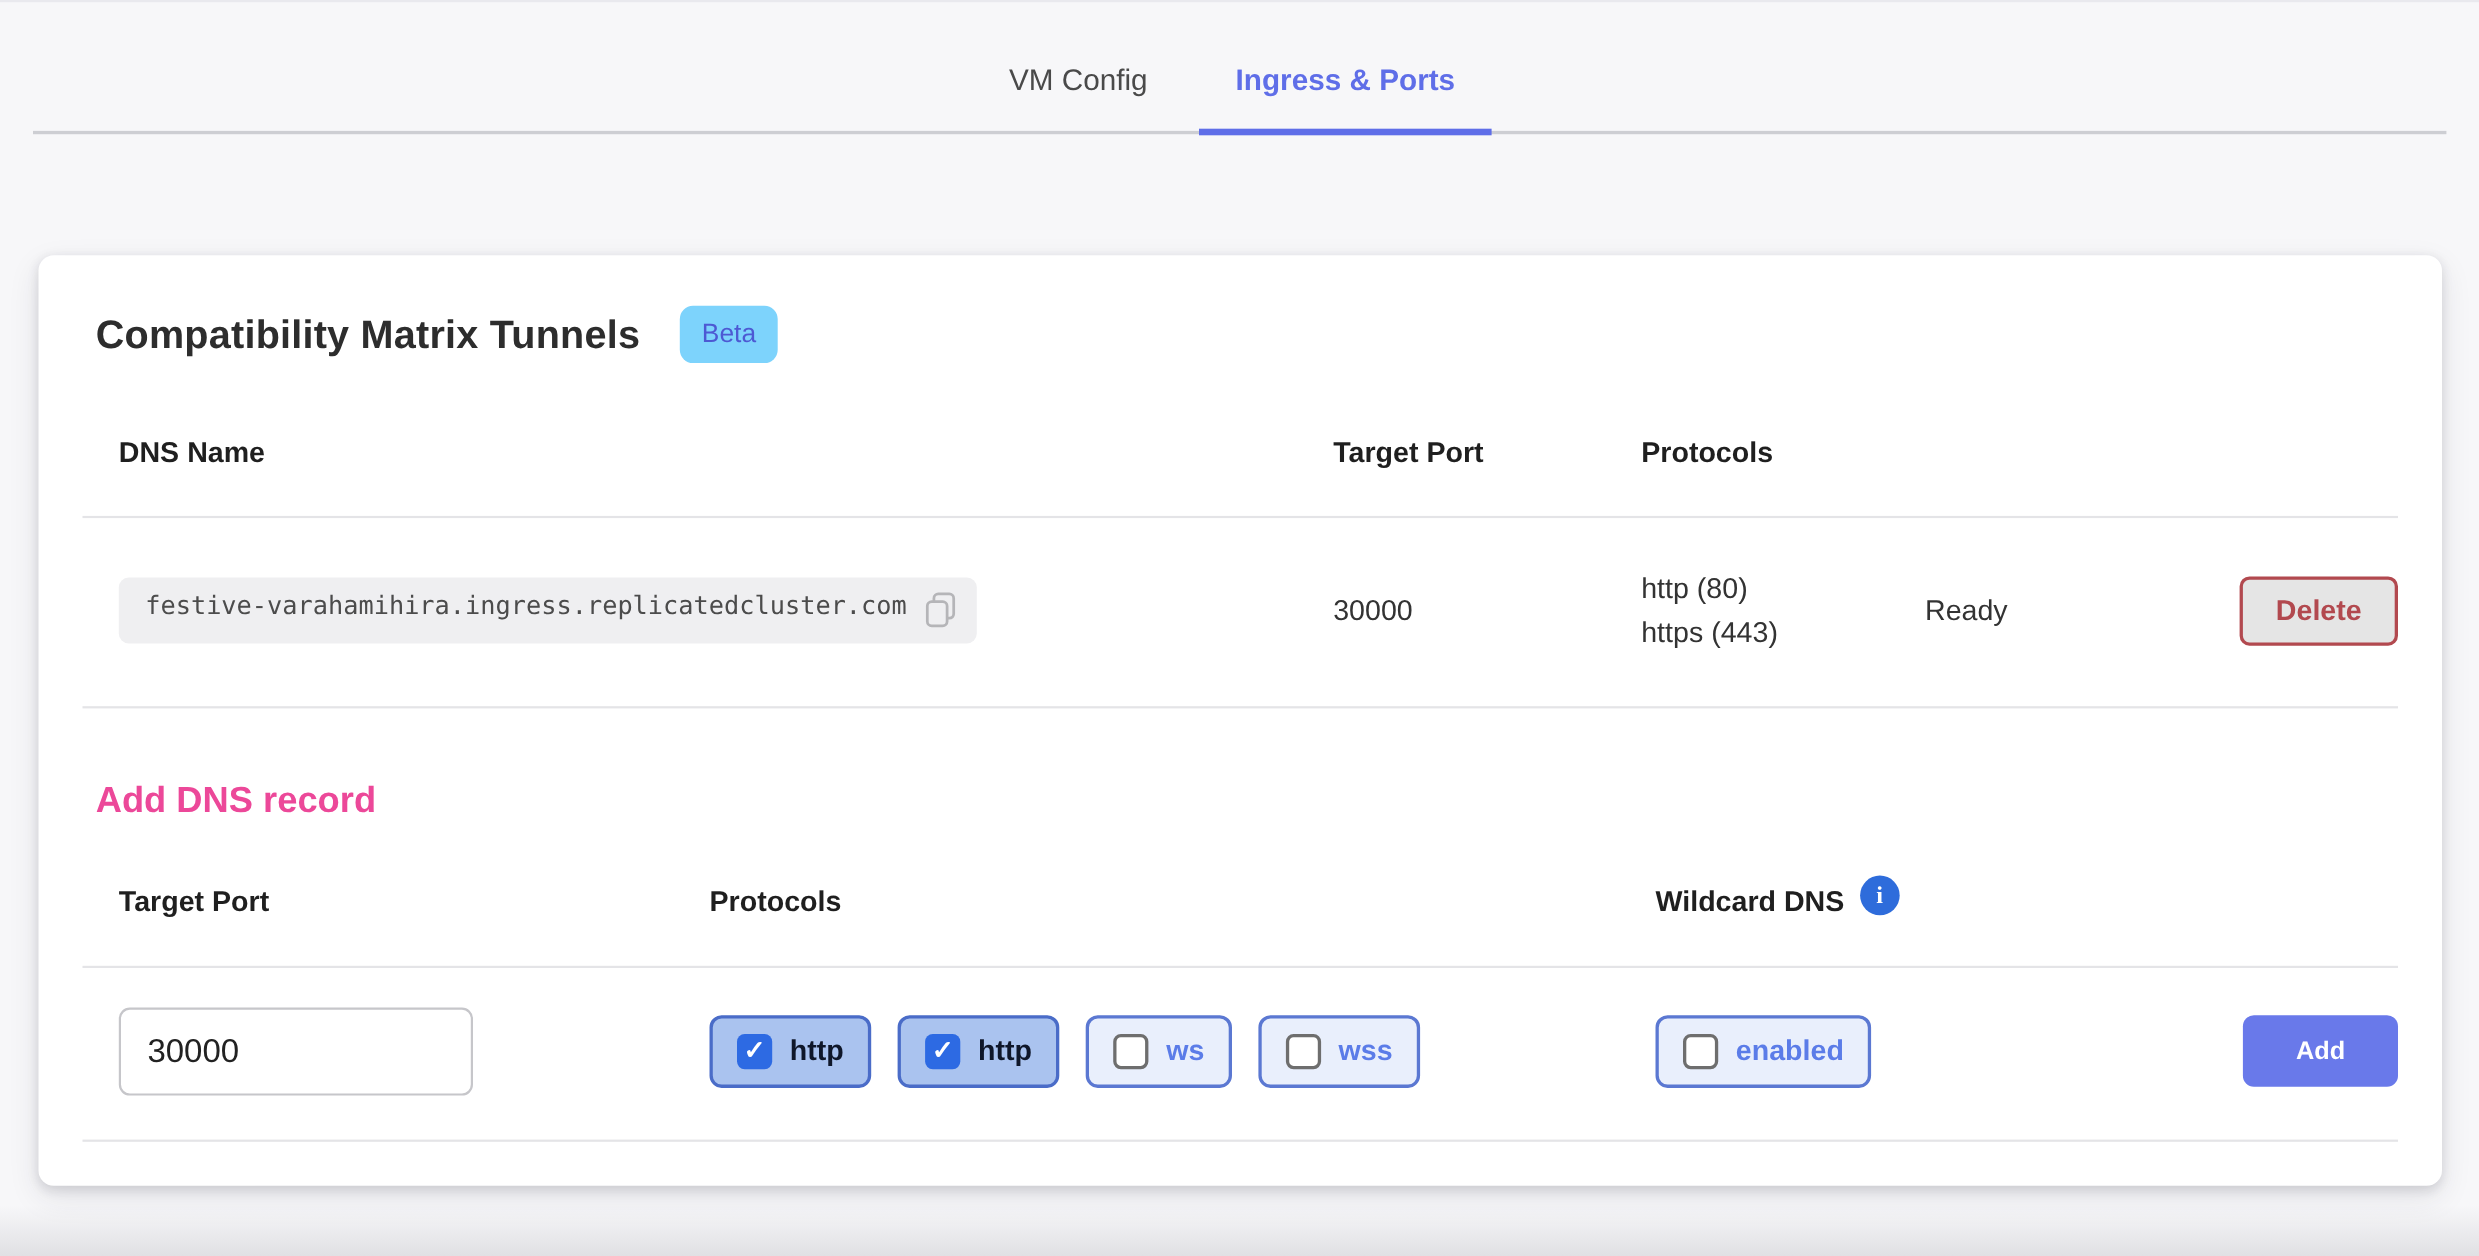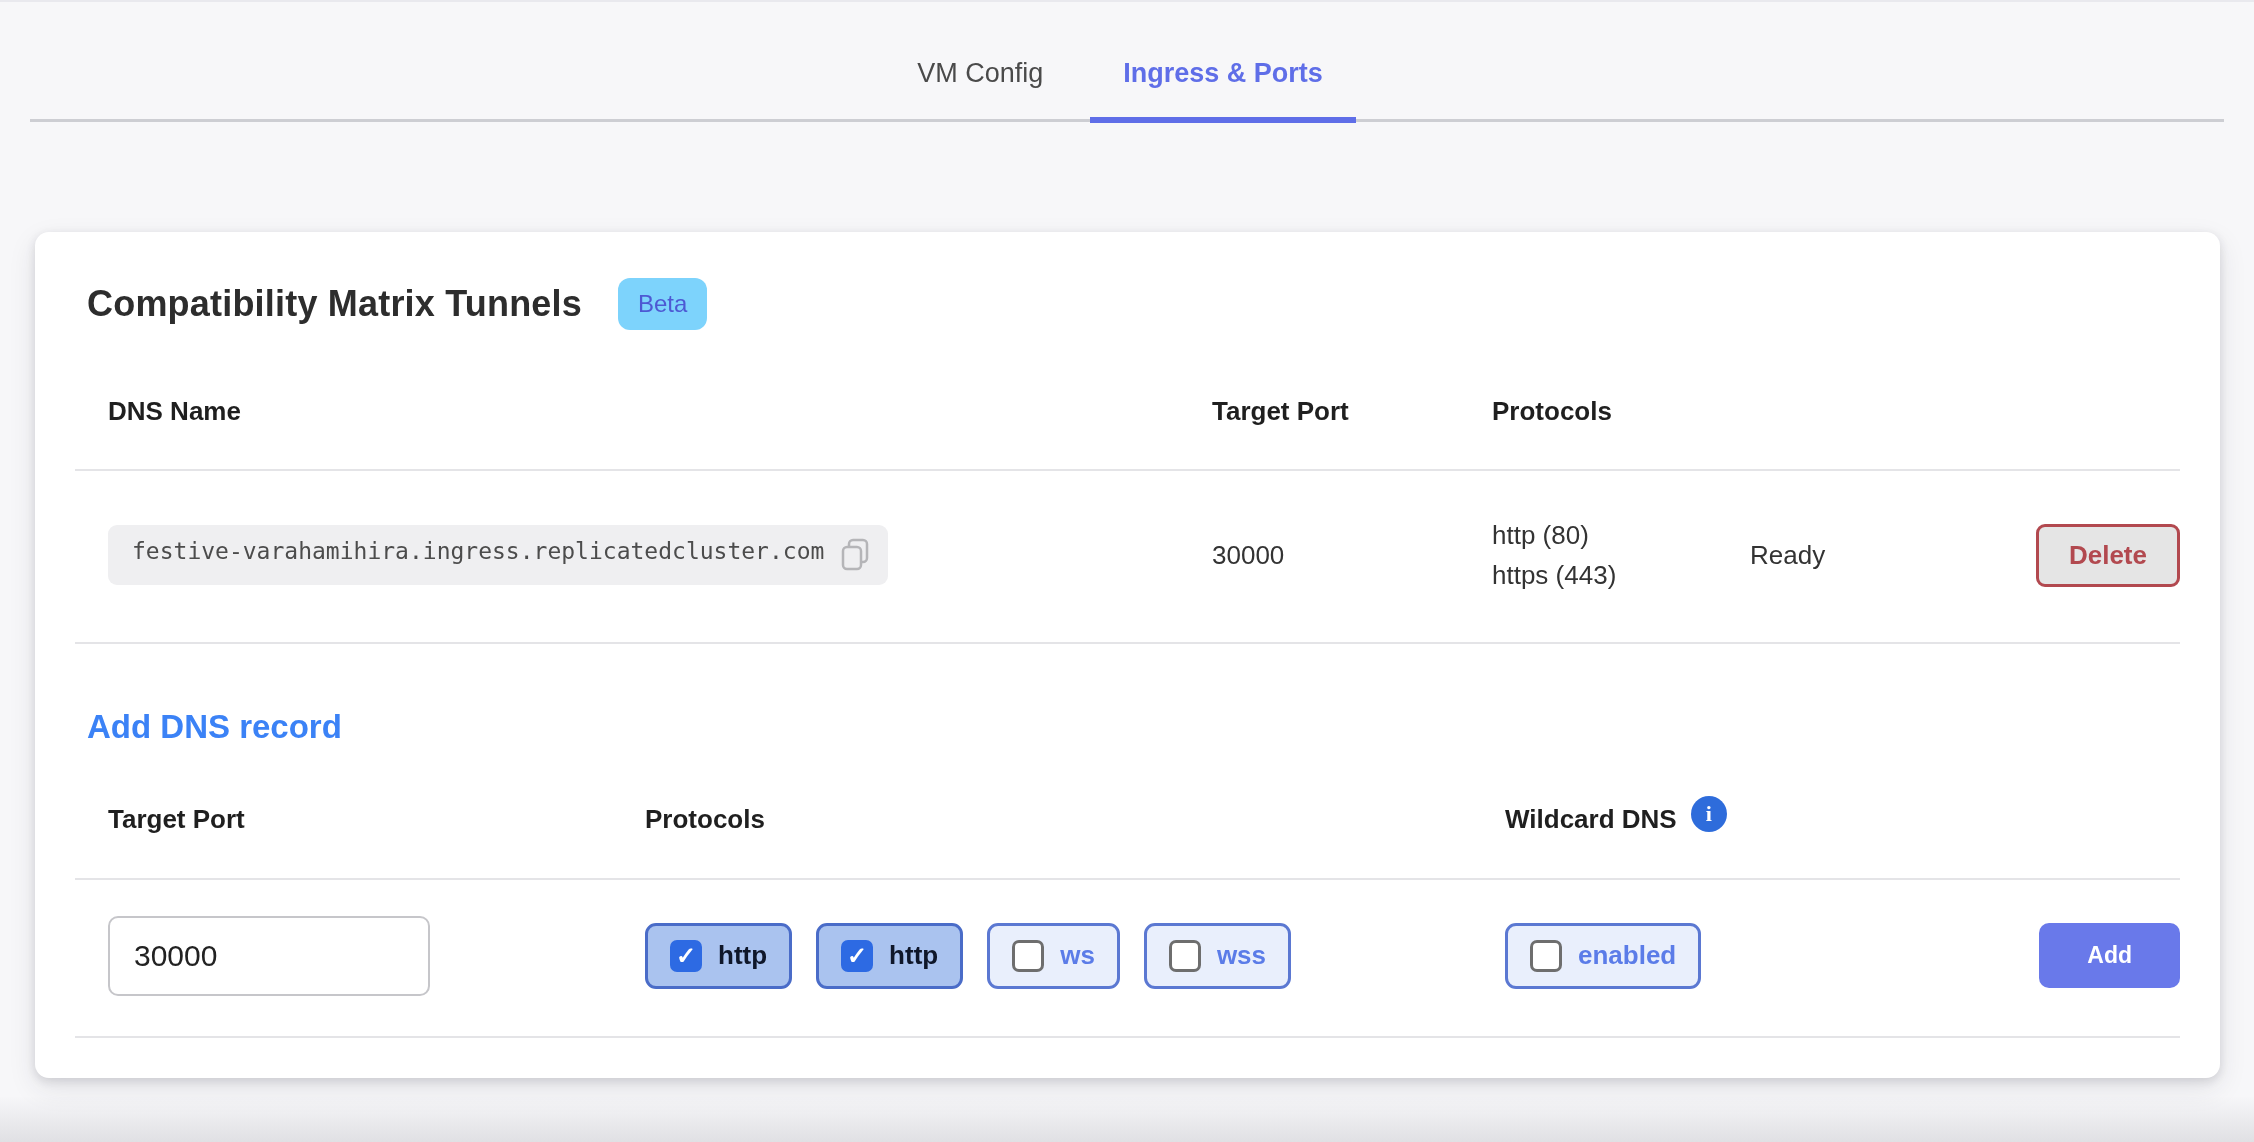--- a/index.html
+++ b/index.html
@@ -94,21 +94,21 @@
     border:3px solid #b2494f;
     color:#b2494f;
     font-size:26px; font-weight:bold;
     border-radius:9px;
     padding:13px 30px;
     cursor:pointer;
     font-family:inherit;
   }
 
   
-  .section-title { margin-top:64px; padding-left:12px; font-size:33px; font-weight:bold; color:#3b82f6; }
+  .section-title { margin-top:64px; padding-left:12px; font-size:33px; font-weight:bold; color:#ec4899; }
   .section-desc  {
     margin-top:30px; padding-left:12px;
     font-size:27px; color:#6b6b6b;
     line-height:1.5; max-width:2090px;
   }
 
   .frow { display:flex; align-items:center; padding-left:33px; }
   .f-port { width:537px; }
   .f-proto{ width:860px; }
   .f-wild { flex:1; display:flex; align-items:center; }

